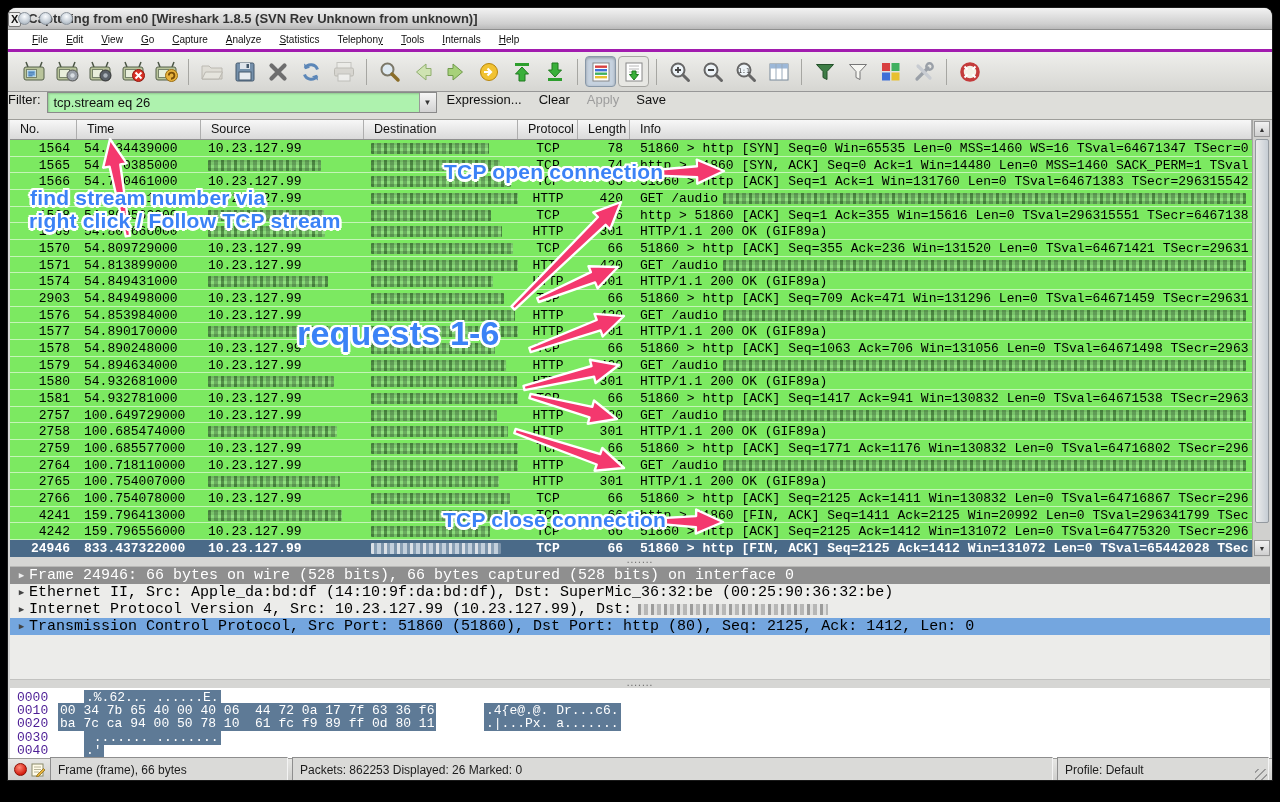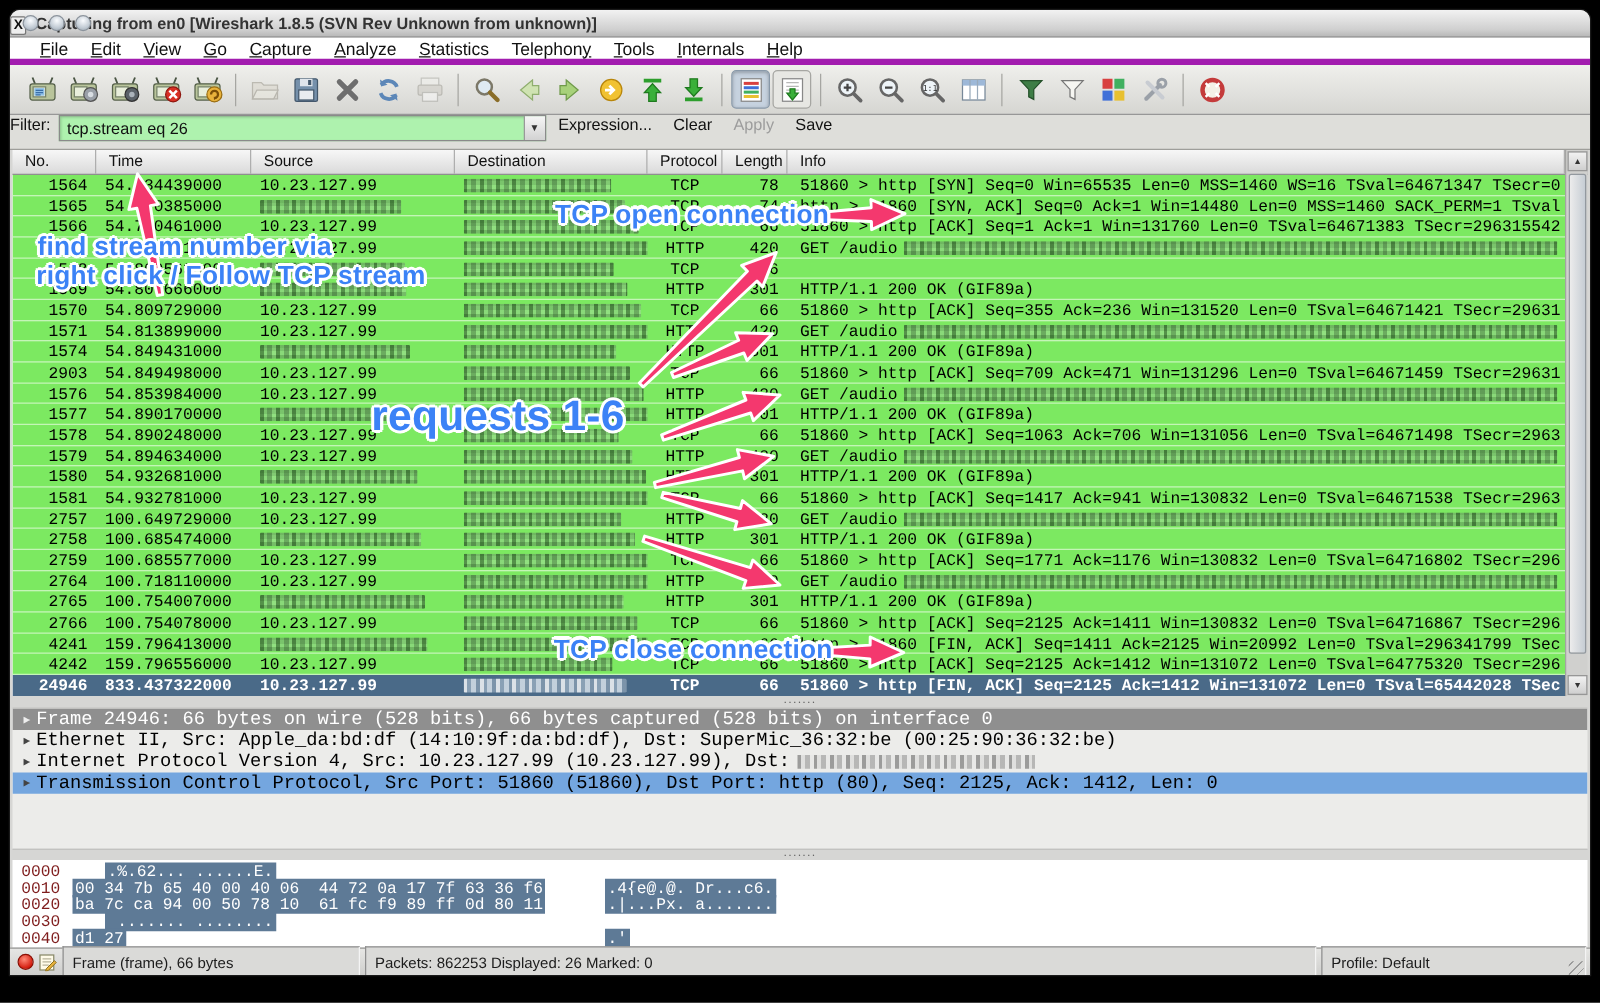--- a/index.html
+++ b/index.html
@@ -5,21 +5,21 @@
   html,body{margin:0;padding:0;background:#000;width:1280px;height:802px;overflow:hidden;position:relative;font-family:"Liberation Sans",sans-serif;}
   *{box-sizing:border-box;}
   .window{position:absolute;left:8px;top:8px;width:1264px;height:772px;background:#d6d6d4;border-radius:8px 8px 0 0;box-shadow:0 0 0 1px #1a1a1a;overflow:hidden;}
   
   .titlebar{height:22px;background:linear-gradient(#f2f2f2,#cfcfcf 75%,#b9b9b9);border-bottom:1px solid #8e8e8e;position:relative;}
   .lights{position:absolute;left:10px;top:4px;display:flex;gap:8px;}
   .light{width:13px;height:13px;border-radius:50%;background:radial-gradient(circle at 50% 32%,#fafcff,#c3ccd5 60%,#99a4af);border:1px solid #8b939c;}
   .title{text-align:left;font-size:13px;color:#333;line-height:21px;font-weight:bold;white-space:nowrap;}
   .x11{display:inline-block;margin-right:7px;font-weight:bold;color:#111;border:1px solid #777;background:#eee;padding:0 2px;font-size:11px;line-height:13px;border-radius:2px;}
   
-  .menubar{height:22px;background:#fff;border-bottom:5px solid #a21caf;display:flex;align-items:center;padding-left:15px;font-size:14px;color:#111;}
+  .menubar{height:22px;background:#fff;border-bottom:3px solid #a21caf;display:flex;align-items:center;padding-left:15px;font-size:10px;color:#111;}
   .menu-item{padding:0 9px;white-space:nowrap;}
   
   .toolbar{height:40px;background:linear-gradient(#efefec,#d6d6d2);border-bottom:1px solid #979797;display:flex;align-items:center;padding-left:9px;}
   .tbtn{width:31px;height:31px;display:flex;align-items:center;justify-content:center;margin:0 1px;border-radius:4px;border:1px solid transparent;}
   .tbtn.pressed{background:#c6d2df;border-color:#8898a8;box-shadow:inset 0 1px 3px rgba(0,0,0,.3);}
   .tbtn.framed{background:#e7e7e3;border-color:#a6a6a2;}
   .tbtn.dis{opacity:.45;}
   .tsep{width:1px;height:26px;background:#a6a6a2;margin:0 6px;}
   
   .filterbar{height:28px;background:#dededa;border-bottom:1px solid #9e9e9a;display:flex;align-items:flex-start;font-size:13px;color:#111;}
@@ -61,21 +61,21 @@
   .drow{height:17px;display:flex;align-items:center;padding-left:4px;white-space:nowrap;color:#000;}
   .drow .tri{width:15px;font-size:9px;color:#444;text-align:center;flex:0 0 auto;}
   .drow.gray{background:#8f8f8f;color:#fff;}
   .drow.gray .tri{color:#eee;}
   .drow.blue{background:#74a6df;}
   .dblur{display:inline-block;width:190px;height:11px;margin-left:6px;background:
     repeating-linear-gradient(90deg,rgba(90,90,90,.55) 0 3px,rgba(200,200,200,.35) 3px 6px,rgba(130,130,130,.5) 6px 10px,rgba(225,225,225,.35) 10px 13px);}
   
   .hexpane{position:absolute;top:680px;left:2px;width:1260px;height:70px;background:#fff;font-family:"Liberation Mono","DejaVu Sans Mono",monospace;font-size:13px;padding-top:3px;overflow:hidden;}
   .hrow{height:13.2px;display:flex;white-space:pre;align-items:center;}
-  .hoff{width:48px;padding-left:7px;color:#7f1d1d;flex:0 0 auto;}
+  .hoff{width:48px;padding-left:7px;color:#4c1d95;flex:0 0 auto;}
   .hsel{background:#5e7a96;color:#fff;padding:0 2px;}
   .hhex{width:400px;flex:0 0 auto;}
   .hascii{margin-left:26px;}
   
   .statusbar{position:absolute;bottom:0;left:0;width:1264px;height:22px;background:linear-gradient(#e6e6e4,#cfcfcd);border-top:1px solid #9a9a98;display:flex;align-items:center;font-size:12px;color:#1c1c1c;padding:0 3px;gap:4px;}
   .sb-box{height:17px;border:1px solid;border-color:#8e8e8e #f4f4f4 #f4f4f4 #8e8e8e;display:flex;align-items:center;padding:12px 7px;background:#dadad8;white-space:nowrap;overflow:hidden;}
   .sb-frame{width:238px;}
   .sb-packets{flex:1 1 auto;}
   .sb-profile{width:212px;position:relative;}
   .grip{position:absolute;right:1px;bottom:1px;width:12px;height:12px;background:repeating-linear-gradient(135deg,transparent 0 2px,#9a9a9a 2px 3px,transparent 3px 5px);}
@@ -384,20 +384,21 @@
         <div class="pc no">1568</div>
         <div class="pc time">54.809563000</div>
         <div class="pc src">
           <span class="blur" style="width: 116px;"></span>
         </div>
         <div class="pc dst">
           <span class="blur" style="width: 120px;"></span>
         </div>
         <div class="pc proto">TCP</div>
         <div class="pc len">66</div>
+        <div class="pc info">http &gt; 51860 [ACK] Seq=1 Ack=355 Win=15616 Len=0 TSval=296315551 TSecr=6467138</div>
       </div>
       <div class="pkt-row">
         <div class="pc no">1569</div>
         <div class="pc time">54.809666000</div>
         <div class="pc src">
           <span class="blur" style="width: 117px;"></span>
         </div>
         <div class="pc dst">
           <span class="blur" style="width: 131px;"></span>
         </div>
@@ -640,21 +641,21 @@
       <div class="drow"><span class="tri">▶</span>Ethernet II, Src: Apple_da:bd:df (14:10:9f:da:bd:df), Dst: SuperMic_36:32:be (00:25:90:36:32:be)</div>
       <div class="drow"><span class="tri">▶</span>Internet Protocol Version 4, Src: 10.23.127.99 (10.23.127.99), Dst: <span class="dblur"></span></div>
       <div class="drow blue"><span class="tri">▶</span>Transmission Control Protocol, Src Port: 51860 (51860), Dst Port: http (80), Seq: 2125, Ack: 1412, Len: 0</div>
     </div>
   <div class="splitter s2">.......</div>
   <div class="hexpane" id="hexpane">
       <div class="hrow"><span class="hoff">0000</span><span class="hascii"><span class="hsel">.%.62... ......E.</span></span></div>
       <div class="hrow"><span class="hoff">0010</span><span class="hhex"><span class="hsel">00 34 7b 65 40 00 40 06  44 72 0a 17 7f 63 36 f6</span></span><span class="hascii"><span class="hsel">.4{e@.@. Dr...c6.</span></span></div>
       <div class="hrow"><span class="hoff">0020</span><span class="hhex"><span class="hsel">ba 7c ca 94 00 50 78 10  61 fc f9 89 ff 0d 80 11</span></span><span class="hascii"><span class="hsel">.|...Px. a.......</span></span></div>
       <div class="hrow"><span class="hoff">0030</span><span class="hascii"><span class="hsel"> ....... ........</span></span></div>
-      <div class="hrow"><span class="hoff">0040</span><span class="hhex"><span class="hsel">d1 27</span></span><span class="hascii"><span class="hsel">.'</span></span></div>
+      <div class="hrow"><span class="hoff">0040</span><span class="hascii"><span class="hsel">.'</span></span></div>
     </div>
 
   <div class="statusbar">
     <span class="sb-expert"></span>
     <svg width="15" height="15">
         <rect x="1" y="2" width="11" height="12" fill="#fffbe8" stroke="#8a8a6a"></rect>
         <path d="M3 5h7M3 7.5h7M3 10h5" stroke="#b8b49a" stroke-width="1"></path>
         <path d="M6 13 L12.5 6.5 L14 8 L7.5 14.5 L5.5 15 Z" fill="#e8b23c" stroke="#8a6d1a" stroke-width=".8"></path>
       </svg>
     <div class="sb-box sb-frame">

